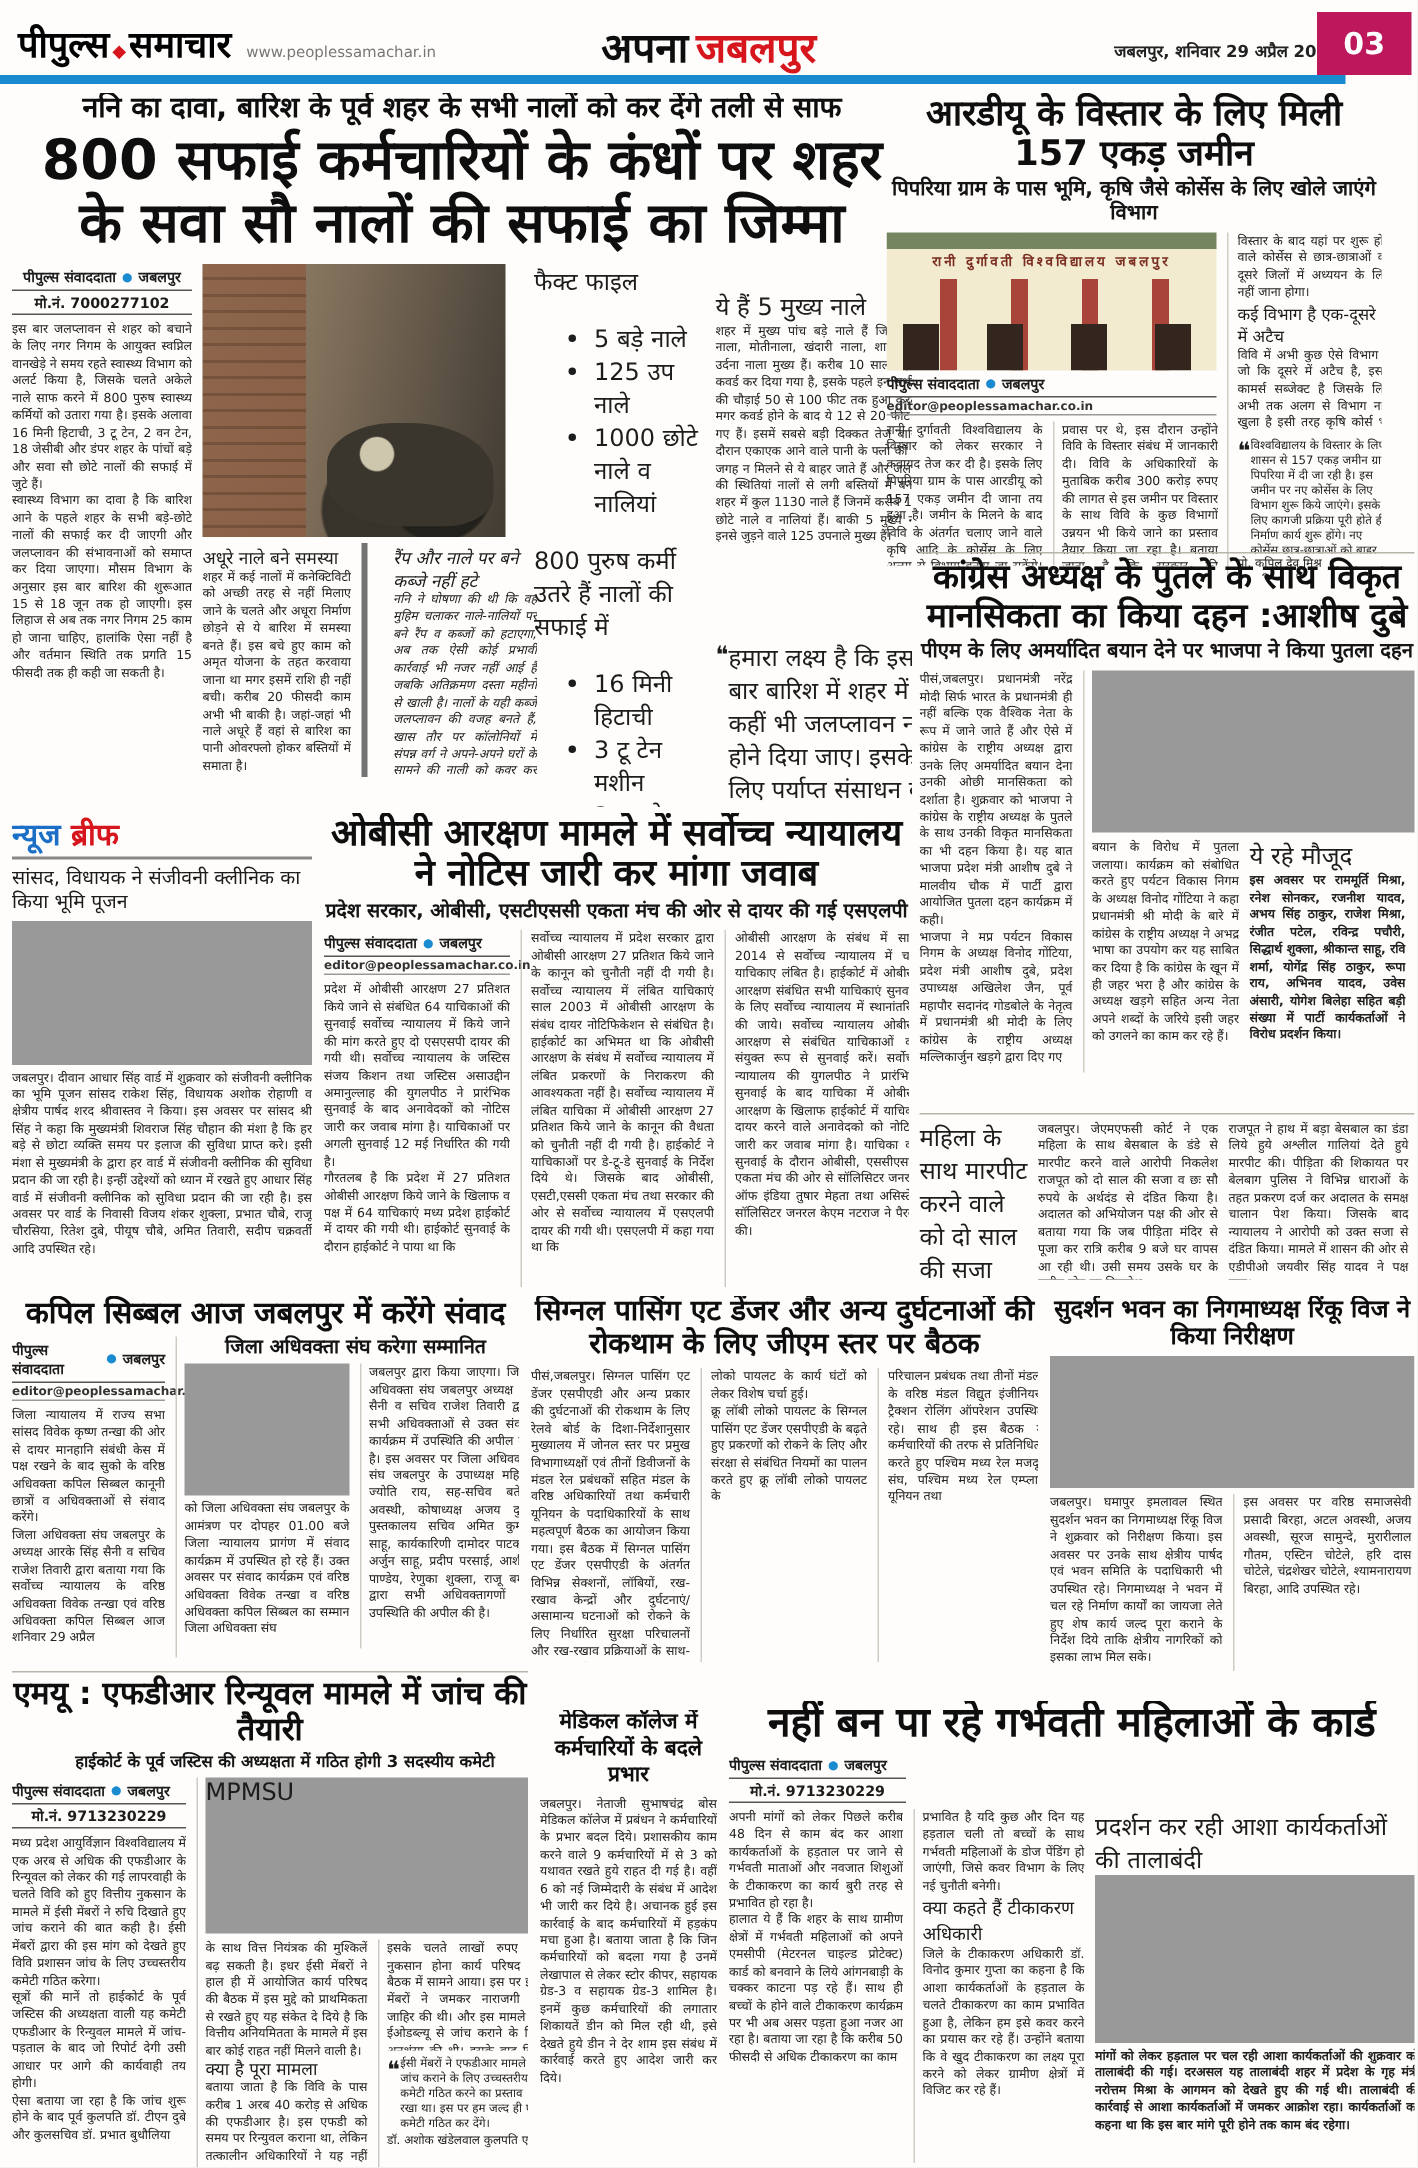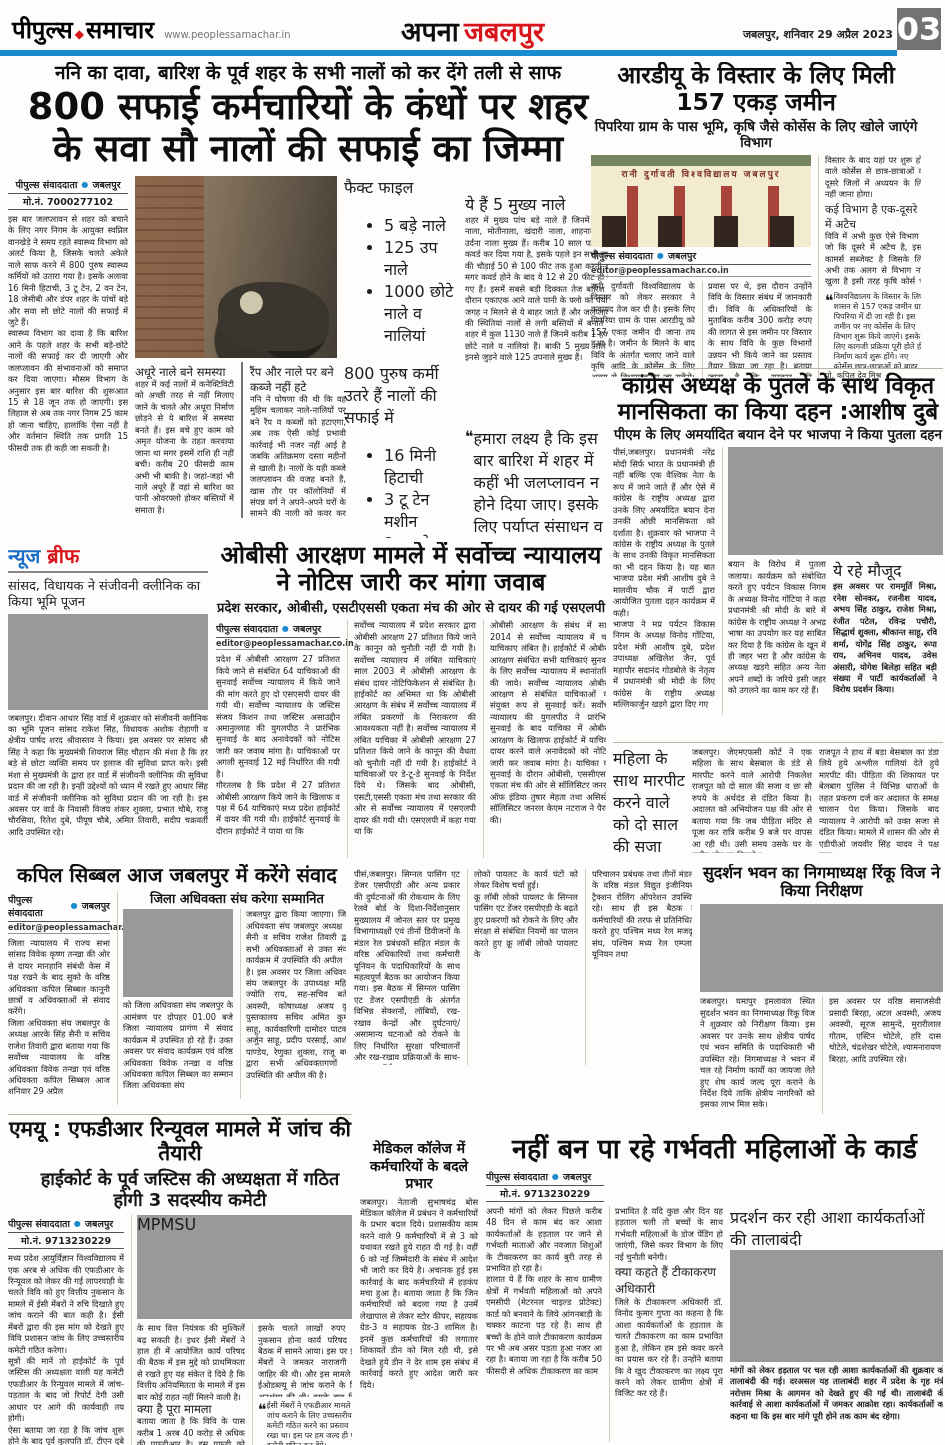--- a/index.html
+++ b/index.html
@@ -84,21 +84,21 @@
       <span style="font-size:24px;font-weight:800;color:#000;">पीपुल्स</span>
       <span style="color:#d6151c;font-size:12px;">◆</span>
       <span style="font-size:24px;font-weight:800;color:#000;">समाचार</span>
       <span style="font-size:10px;color:#777;margin-left:8px;">www.peoplessamachar.in</span>
     </div>
     <div style="position:absolute;left:0;right:0;top:12px;text-align:center;">
       <span style="font-size:27px;font-weight:800;color:#0d0d0d;">अपना</span>
       <span style="font-size:27px;font-weight:800;color:#d6151c;">जबलपुर</span>
     </div>
     <div style="position:absolute;right:52px;top:26px;font-size:11px;font-weight:800;color:#222;">जबलपुर, शनिवार 29 अप्रैल 2023</div>
-    <div style="position:absolute;right:4px;top:8px;width:44px;height:42px;background:#737373;color:#fff;font-size:32px;font-weight:800;display:flex;align-items:center;justify-content:center;">03</div>
+    <div style="position:absolute;right:4px;top:8px;width:63px;height:42px;background:#be185d;color:#fff;font-size:20px;font-weight:800;display:flex;align-items:center;justify-content:center;">03</div>
     <div style="position:absolute;left:0;right:48px;bottom:2px;height:6px;background:#1b8bd0;"></div>
   </div>
 
   <div class="story" style="left:8px;top:62px;width:600px;height:476px;">
     <div class="hl" style="font-size:19px;">ननि का दावा, बारिश के पूर्व शहर के सभी नालों को कर देंगे तली से साफ</div>
     <div class="hl" style="font-size:37px;margin-top:2px;">800 सफाई कर्मचारियों के कंधों पर शहर के सवा सौ नालों की सफाई का जिम्मा</div>
     <div class="cols" style="margin-top:6px;height:346px;">
       <div style="width:120px;flex:none;">
         <div class="byline">
           <span>पीपुल्स संवाददाता</span>
@@ -112,27 +112,27 @@
       <div style="width:202px;flex:none;">
         <div class="ph ph-lead" style="height:182px;">
           <div class="ph-brick"></div>
           <div class="ph-trash"></div>
         </div>
         <div class="cols" style="margin-top:4px;">
           <div style="width:99px;flex:none;">
             <div class="secthead" style="font-size:11.5px;margin-top:2px;">अधूरे नाले बने समस्या</div>
             <div class="body sm" style="height:138px;overflow:hidden;">शहर में कई नालों में कनेक्टिविटी को अच्छी तरह से नहीं मिलाए जाने के चलते और अधूरा निर्माण छोड़ने से ये बारिश में समस्या बनते हैं। इस बचे हुए काम को अमृत योजना के तहत करवाया जाना था मगर इसमें राशि ही नहीं बची। करीब 20 फीसदी काम अभी भी बाकी है। जहां-जहां भी नाले अधूरे हैं वहां से बारिश का पानी ओवरफ्लो होकर बस्तियों में समाता है।</div>
           </div>
-          <div style="width:96px;flex:none;border-left:2px solid #737373;padding-left:7px;">
+          <div style="width:96px;flex:none;border-left:4px solid #737373;padding-left:17px;font-style:italic;">
             <div class="secthead" style="font-size:11.5px;margin-top:2px;">रैंप और नाले पर बने कब्जे नहीं हटे</div>
             <div class="body sm" style="height:124px;overflow:hidden;">ननि ने घोषणा की थी कि वह मुहिम चलाकर नाले-नालियों पर बने रैंप व कब्जों को हटाएगा, अब तक ऐसी कोई प्रभावी कार्रवाई भी नजर नहीं आई है जबकि अतिक्रमण दस्ता महीनों से खाली है। नालों के यही कब्जे जलप्लावन की वजह बनते हैं, खास तौर पर कॉलोनियों में संपन्न वर्ग ने अपने-अपने घरों के सामने की नाली को कवर कर लिया है जिससे इनकी सफाई में समस्या आती है।</div>
           </div>
         </div>
       </div>
-      <div style="width:114px;flex:none;">
+      <div style="width:114px;flex:none;margin-left:12px;">
         <div class="factbox">
           <div class="ft">फैक्ट फाइल</div>
           <ul>
             <li>5 बड़े नाले</li>
             <li>125 उप नाले</li>
             <li>1000 छोटे नाले व नालियां</li>
           </ul>
           <div class="fm">800 पुरुष कर्मी उतरे हैं नालों की सफाई में</div>
           <ul>
             <li>16 मिनी हिटाची</li>
@@ -268,40 +268,41 @@
             <div class="ph ph-sibbal" style="height:88px;"></div>
             <div class="body sm" style="height:98px;overflow:hidden;margin-top:3px;">को जिला अधिवक्ता संघ जबलपुर के आमंत्रण पर दोपहर 01.00 बजे जिला न्यायालय प्रागंण में संवाद कार्यक्रम में उपस्थित हो रहे हैं। उक्त अवसर पर संवाद कार्यक्रम एवं वरिष्ठ अधिवक्ता विवेक तन्खा व वरिष्ठ अधिवक्ता कपिल सिब्बल का सम्मान जिला अधिवक्ता संघ</div>
           </div>
           <div class="body sm" style="width:108px;flex:none;border-left:1px solid #cfcac2;padding-left:5px;overflow:hidden;">जबलपुर द्वारा किया जाएगा। जिला अधिवक्ता संघ जबलपुर अध्यक्ष श्री सैनी व सचिव राजेश तिवारी द्वारा सभी अधिवक्ताओं से उक्त संवाद कार्यक्रम में उपस्थिति की अपील की है। इस अवसर पर जिला अधिवक्ता संघ जबलपुर के उपाध्यक्ष महिला ज्योति राय, सह-सचिव बतेन्द्र अवस्थी, कोषाध्यक्ष अजय दुबे, पुस्तकालय सचिव अमित कुमार साहू, कार्यकारिणी दामोदर पाटकर, अर्जुन साहू, प्रदीप परसाई, आशीष पाण्डेय, रेणुका शुक्ला, राजू बर्मन द्वारा सभी अधिवक्तागणों से उपस्थिति की अपील की है।</div>
         </div>
       </div>
     </div>
   </div>
 
   <div class="story" style="left:354px;top:864px;width:338px;height:272px;">
+    <div class="hl" style="font-size:19px;">सिग्नल पासिंग एट डेंजर  और अन्य दुर्घटनाओं की रोकथाम के लिए जीएम स्तर पर बैठक</div>
     <div class="cols ruled" style="margin-top:5px;height:196px;">
       <div class="body sm" style="width:106px;flex:none;overflow:hidden;">पीसं,जबलपुर। सिग्नल पासिंग एट डेंजर एसपीएडी और अन्य प्रकार की दुर्घटनाओं की रोकथाम के लिए रेलवे बोर्ड के दिशा-निर्देशानुसार मुख्यालय में जोनल स्तर पर प्रमुख विभागाध्यक्षों एवं तीनों डिवीजनों के मंडल रेल प्रबंधकों सहित मंडल के वरिष्ठ अधिकारियों तथा कर्मचारी यूनियन के पदाधिकारियों के साथ महत्वपूर्ण बैठक का आयोजन किया गया। इस बैठक में सिग्नल पासिंग एट डेंजर एसपीएडी के अंतर्गत विभिन्न सेक्शनों, लॉबियों, रख-रखाव केन्द्रों और दुर्घटनाएं/असामान्य घटनाओं को रोकने के लिए निर्धारित सुरक्षा परिचालनों और रख-रखाव प्रक्रियाओं के साथ-साथ क्रू लॉबी</div>
       <div class="body sm" style="width:104px;flex:none;overflow:hidden;">लोको पायलट के कार्य घंटों को लेकर विशेष चर्चा हुई।
 क्रू लॉबी लोको पायलट के सिग्नल पासिंग एट डेंजर एसपीएडी के बढ़ते हुए प्रकरणों को रोकने के लिए और संरक्षा से संबंधित नियमों का पालन करते हुए क्रू लॉबी लोको पायलट के</div>
       <div class="body sm" style="width:104px;flex:none;overflow:hidden;">परिचालन प्रबंधक तथा तीनों मंडलों के वरिष्ठ मंडल विद्युत इंजीनियर/ ट्रैक्शन रोलिंग ऑपरेशन उपस्थित रहे। साथ ही इस बैठक में कर्मचारियों की तरफ से प्रतिनिधित्व करते हुए पश्चिम मध्य रेल मजदूर संघ, पश्चिम मध्य रेल एम्प्लाई यूनियन तथा</div>
     </div>
   </div>
 
   <div class="story" style="left:700px;top:864px;width:243px;height:264px;">
     <div class="hl" style="font-size:16px;">सुदर्शन भवन का निगमाध्यक्ष रिंकू विज ने किया निरीक्षण</div>
     <div class="ph ph-sudarshan" style="height:88px;margin:4px 0;"></div>
     <div class="cols ruled" style="height:118px;">
       <div class="body sm" style="width:115px;flex:none;overflow:hidden;">जबलपुर। घमापुर इमलावल स्थित सुदर्शन भवन का निगमाध्यक्ष रिंकू विज ने शुक्रवार को निरीक्षण किया। इस अवसर पर उनके साथ क्षेत्रीय पार्षद एवं भवन समिति के पदाधिकारी भी उपस्थित रहे। निगमाध्यक्ष ने भवन में चल रहे निर्माण कार्यों का जायजा लेते हुए शेष कार्य जल्द पूरा कराने के निर्देश दिये ताकि क्षेत्रीय नागरिकों को इसका लाभ मिल सके।</div>
       <div class="body sm" style="width:112px;flex:none;overflow:hidden;">इस अवसर पर वरिष्ठ समाजसेवी प्रसादी बिरहा, अटल अवस्थी, अजय अवस्थी, सूरज सामुन्दे, मुरारीलाल गौतम, एस्टिन चोटेले, हरि दास चोटेले, चंद्रशेखर चोटेले, श्यामनारायण बिरहा, आदि उपस्थित रहे।</div>
     </div>
   </div>
 
   <div class="story" style="left:8px;top:1114px;width:344px;height:328px;border-top:1px solid #b9b4aa;padding-top:3px;">
     <div class="hl" style="font-size:21px;">एमयू : एफडीआर रिन्यूवल मामले में जांच की तैयारी</div>
-    <div class="subhl" style="font-size:18px;margin-top:2px;margin-left:20px;">हाईकोर्ट के पूर्व जस्टिस की अध्यक्षता में गठित होगी 3 सदस्यीय कमेटी</div>
+    <div class="subhl" style="font-size:11px;margin-top:2px;margin-left:20px;">हाईकोर्ट के पूर्व जस्टिस की अध्यक्षता में गठित होगी 3 सदस्यीय कमेटी</div>
     <div class="cols" style="margin-top:4px;height:272px;">
       <div style="width:116px;flex:none;">
         <div class="byline" style="justify-content:flex-start;">
           <span>पीपुल्स संवाददाता</span>
             <span class="dot">●</span>
             <span>जबलपुर</span>
         </div>
         <div class="phone">मो.नं. 9713230229</div>
         <div class="body sm" style="height:224px;overflow:hidden;">मध्य प्रदेश आयुर्विज्ञान विश्वविद्यालय में एक अरब से अधिक की एफडीआर के रिन्यूवल को लेकर की गई लापरवाही के चलते विवि को हुए वित्तीय नुकसान के मामले में ईसी मेंबरों ने रुचि दिखाते हुए जांच कराने की बात कही है। ईसी मेंबरों द्वारा की इस मांग को देखते हुए विवि प्रशासन जांच के लिए उच्चस्तरीय कमेटी गठित करेगा।
 सूत्रों की मानें तो हाईकोर्ट के पूर्व जस्टिस की अध्यक्षता वाली यह कमेटी एफडीआर के रिन्युवल मामले में जांच-पड़ताल के बाद जो रिपोर्ट देगी उसी आधार पर आगे की कार्यवाही तय होगी।

